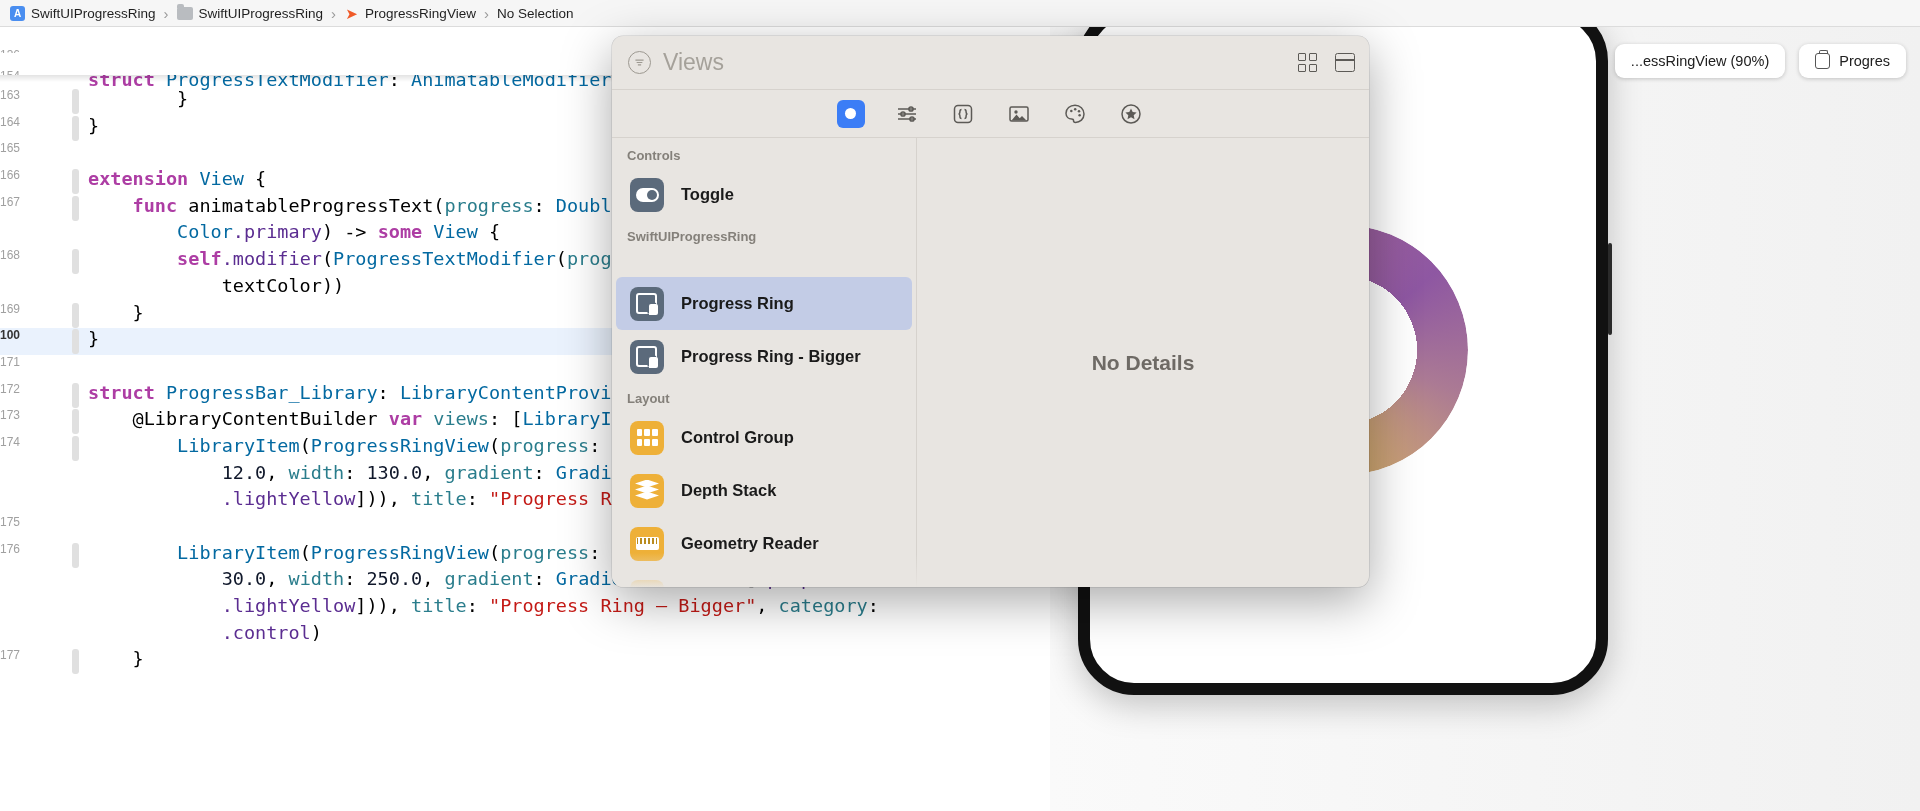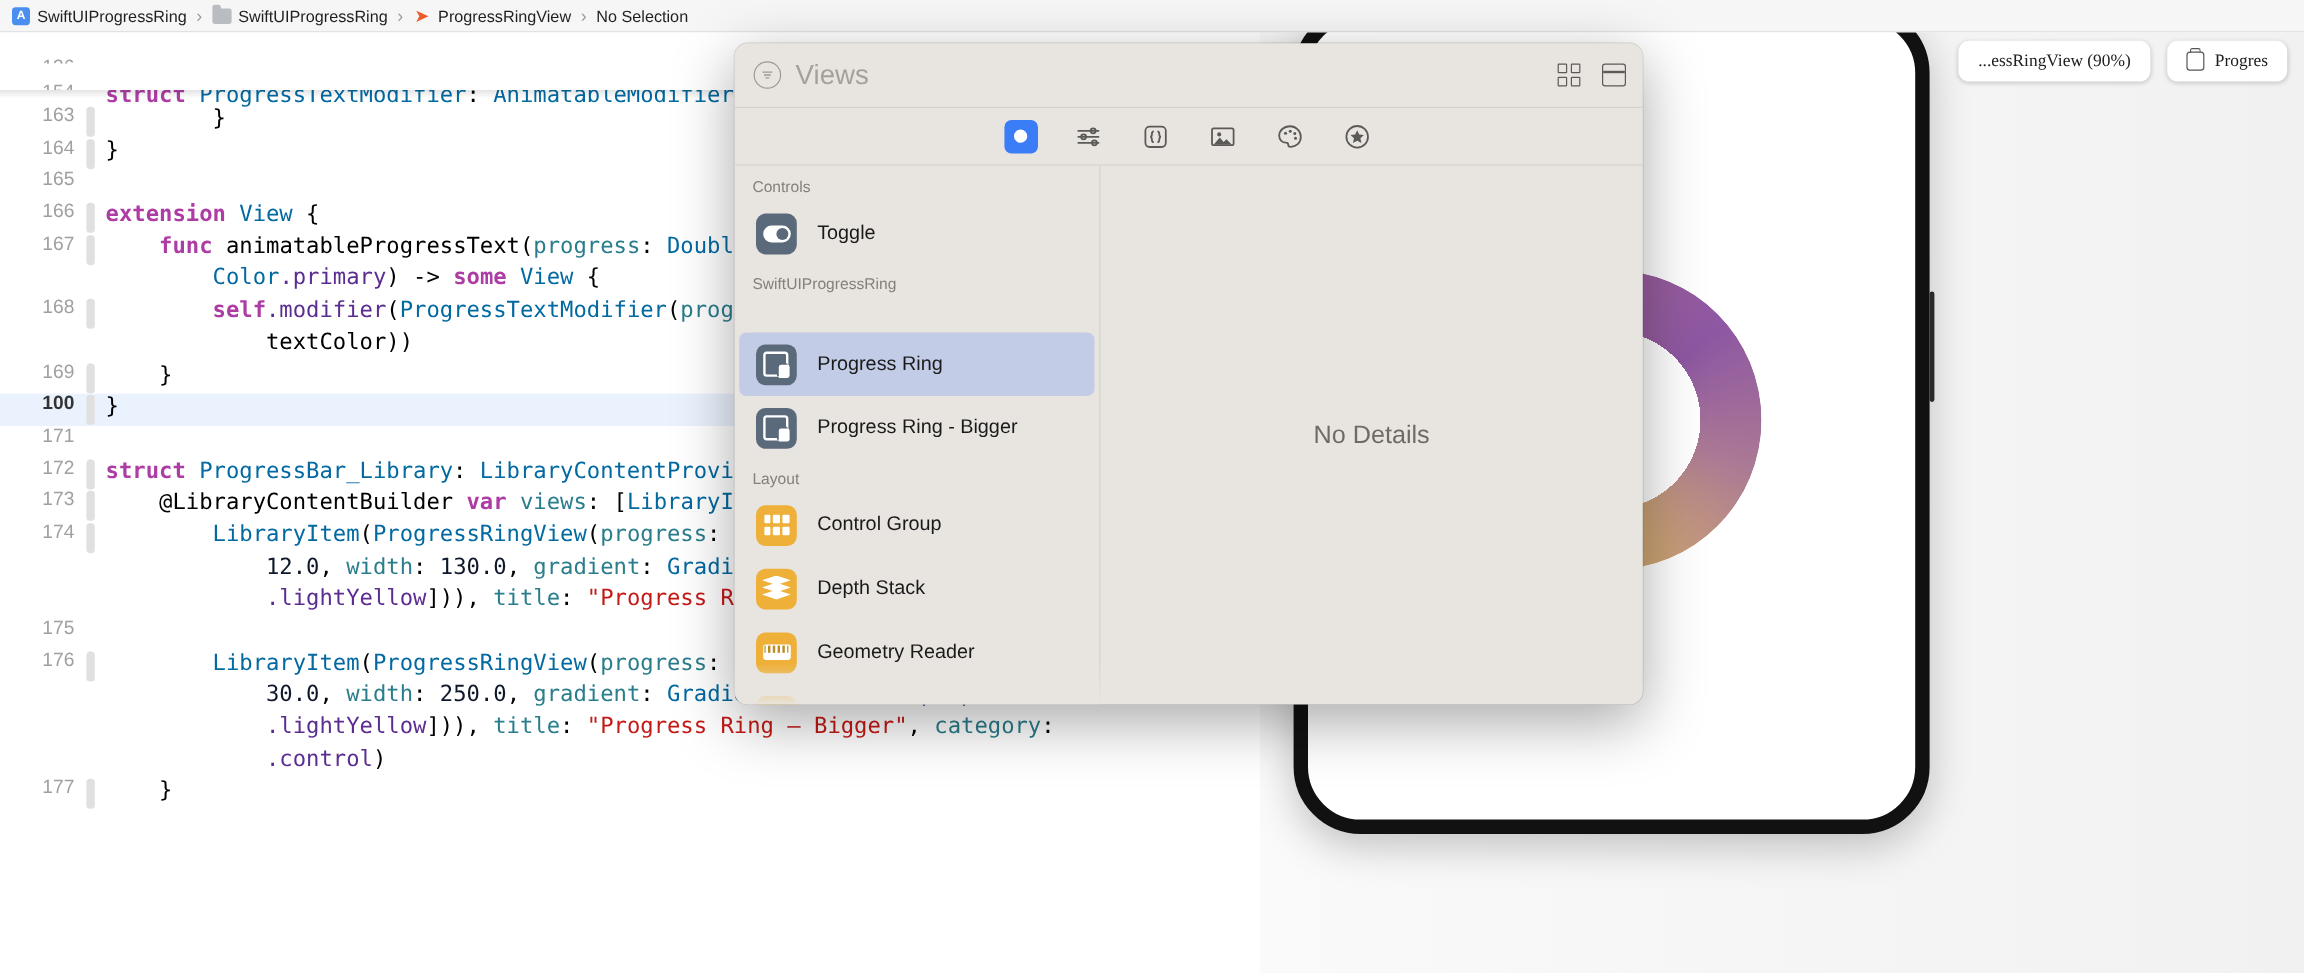--- a/index.html
+++ b/index.html
@@ -46,22 +46,22 @@
   
   .editor {
     position: absolute; left: 0; top: 27px; width: 1050px; height: 784px;
     background: #ffffff;
     font-family: "DejaVu Sans Mono", monospace;
     font-size: 18.5px;
     overflow: hidden;
   }
   .code-line { position: relative; height: 26.7px; white-space: pre; }
   .gutter {
-    position: absolute; left: 0; width: 70px; text-align: right;
-    color: #a0a0a0; font-size: 16px; font-family: "Liberation Sans", sans-serif;
+    position: absolute; left: 0; width: 70px; 
+    color: #a0a0a0; font-size: 12px; font-family: "Liberation Sans", sans-serif;
     padding-right: 8px;
   }
   .foldbar {
     position: absolute; left: 72px; top: 1px; width: 7px; height: 25px;
     background: #e0e0e0; border-radius: 3px;
   }
   .codetext { position: absolute; left: 88px; }
   .row-highlight { background: #eaf2fd; }
   .gutter-active { color: #333; font-weight: bold; }
 
@@ -114,22 +114,22 @@
     transform: translate(-50%,-50%);
     width: 250px; height: 250px; border-radius: 50%;
     background:
       conic-gradient(from 180deg,
         #d8b26a 0deg, #c79a72 60deg, #b07a86 120deg,
         #9a5f9e 190deg, #8e57a2 230deg, #ab7a94 290deg, #d8b26a 360deg);
     -webkit-mask: radial-gradient(circle, transparent 0 74px, #000 74px);
             mask: radial-gradient(circle, transparent 0 74px, #000 74px);
   }
   .preview-chip-row {
-    position: absolute; right: 14px; top: 7px;
-    display: flex; align-items: center; gap: 14px; font-family: Liberation Serif, serif;
+    position: absolute; right: 14px; top: 17px;
+    display: flex; align-items: center; gap: 14px;
   }
   .chip {
     height: 34px; background: #ffffff; border-radius: 9px;
     box-shadow: 0 1px 4px rgba(0,0,0,0.2);
     display: flex; align-items: center; gap: 9px;
     padding: 0 16px; font-size: 14.5px; color: #202020; white-space: nowrap;
   }
   .ico-cube {
     width: 15px; height: 16px; border: 1.6px solid #555; border-radius: 3px;
     position: relative;
@@ -187,21 +187,21 @@
     width: 28px; height: 28px; border-radius: 6px;
     display: flex; align-items: center; justify-content: center;
   }
   .tab-btn.active { background: #3b7df6; }
   .ico-view-dot {
     width: 11px; height: 11px; border-radius: 50%; background: #ffffff;
   }
   svg.tico { width: 24px; height: 24px; stroke: #5c5a56; fill: none; stroke-width: 1.5; }
   svg.tico .fillgray { fill: #5c5a56; stroke: none; }
 
-  .popup-body { flex: 1 1 auto; display: flex; min-height: 0; }
+  .popup-body { flex: 1 1 auto; display: flex; min-height: 0; font-weight: bold; }
   .list-pane {
     width: 305px; flex: 0 0 auto; border-right: 1px solid #d6d2cd;
     overflow: hidden; padding-top: 2px;
   }
   .group-label {
     font-size: 13px; color: #84807a; padding: 8px 0 5px 15px;
   }
   .list-item {
     height: 53px; display: flex; align-items: center;
     padding: 0 10px 0 14px; gap: 17px; border-radius: 6px;

